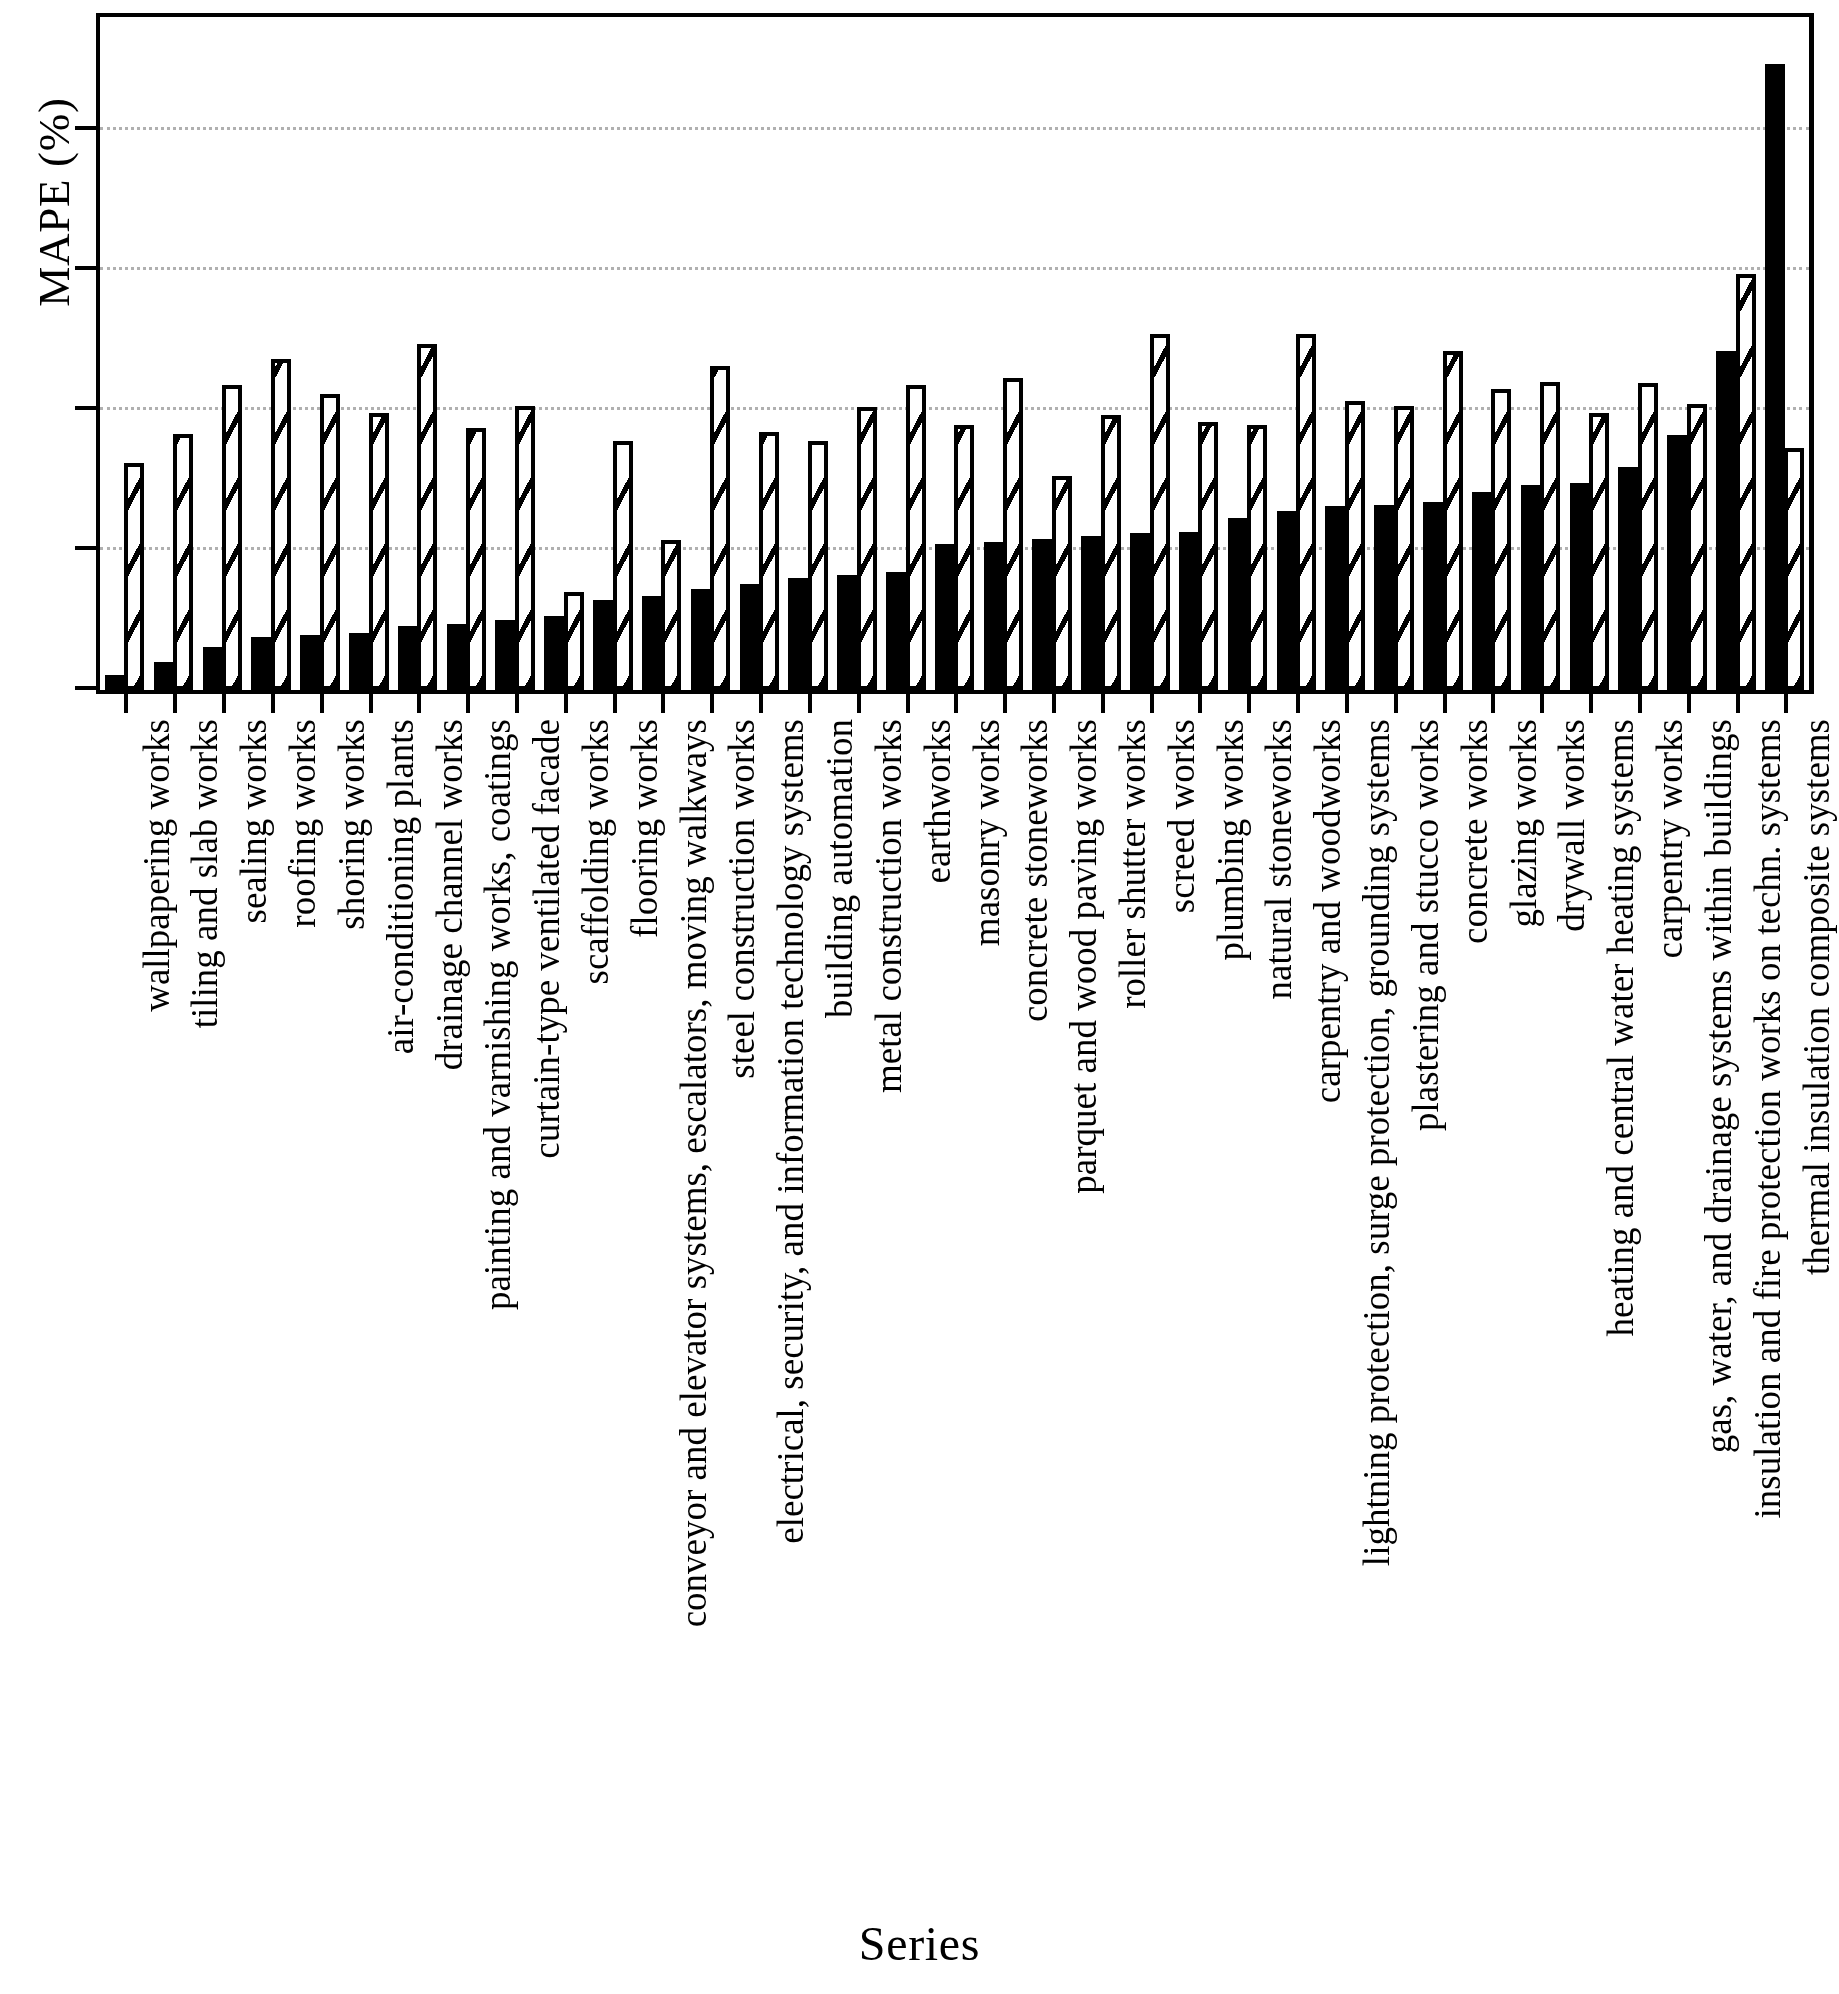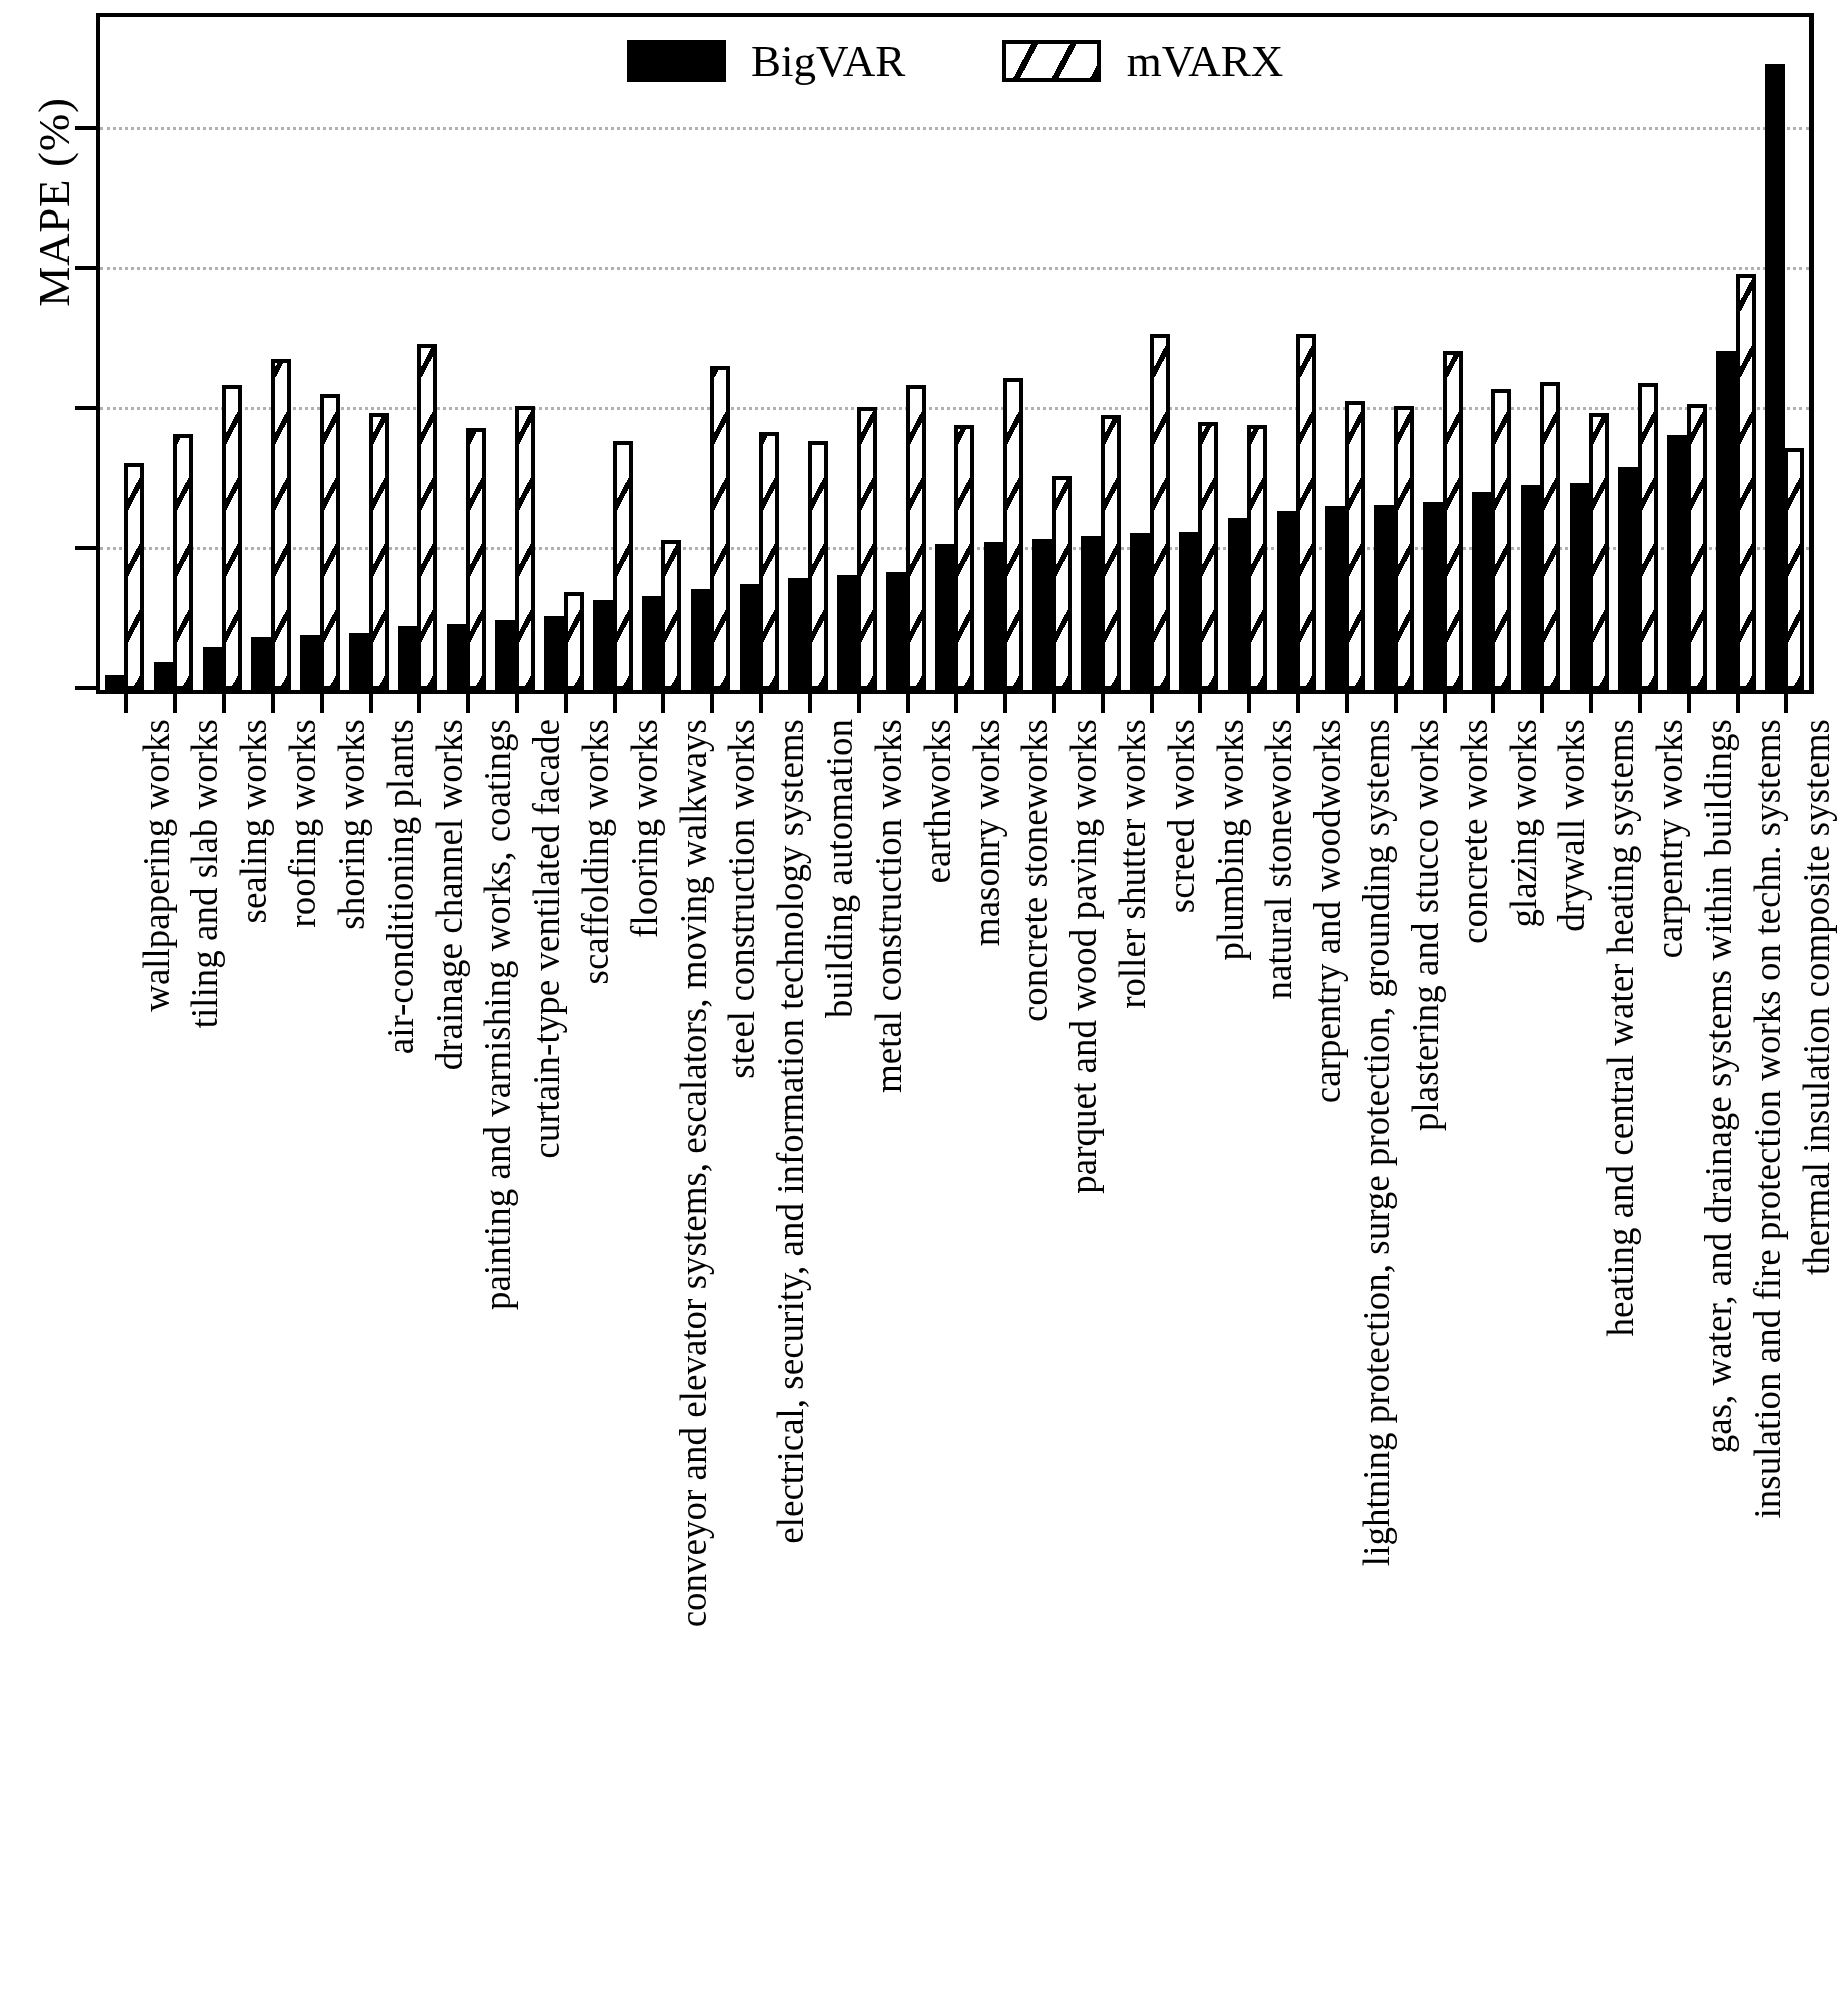--- a/index.html
+++ b/index.html
@@ -365,30 +365,20 @@
         <div class="ytick" style="bottom: 0px;"></div>
         <div class="ytick" style="bottom: 140px;"></div>
         <div class="ytick" style="bottom: 280px;"></div>
         <div class="ytick" style="bottom: 420px;"></div>
         <div class="ytick" style="bottom: 560px;"></div>
       </div>
   </div>
 
   <div id="yticklabels"></div>
 
-  <div id="legend">
-      <div class="legend-entry">
-        <div class="legend-swatch solid"></div>
-        <div class="legend-text">BigVAR</div>
-      </div>
-      <div class="legend-entry">
-        <div class="legend-swatch hatch"></div>
-        <div class="legend-text">mVARX</div>
-      </div>
-    </div>
 
   <div id="xlabels">
       <div class="xlab" style="left: 42px;">wallpapering works</div>
       <div class="xlab" style="left: 90px;">tiling and slab works</div>
       <div class="xlab" style="left: 139px;">sealing works</div>
       <div class="xlab" style="left: 188px;">roofing works</div>
       <div class="xlab" style="left: 237px;">shoring works</div>
       <div class="xlab" style="left: 286px;">air-conditioning plants</div>
       <div class="xlab" style="left: 335px;">drainage channel works</div>
       <div class="xlab" style="left: 383px;">painting and varnishing works, coatings</div>
@@ -414,15 +404,16 @@
       <div class="xlab" style="left: 1360px;">concrete works</div>
       <div class="xlab" style="left: 1409px;">glazing works</div>
       <div class="xlab" style="left: 1457px;">drywall works</div>
       <div class="xlab" style="left: 1506px;">heating and central water heating systems</div>
       <div class="xlab" style="left: 1555px;">carpentry works</div>
       <div class="xlab" style="left: 1604px;">gas, water, and drainage systems within buildings</div>
       <div class="xlab" style="left: 1653px;">insulation and fire protection works on techn. systems</div>
       <div class="xlab" style="left: 1702px;">thermal insulation composite systems</div>
     </div>
 
+  <div id="xlabel">Series</div>
 
 </div>
 
 
 </body></html>

